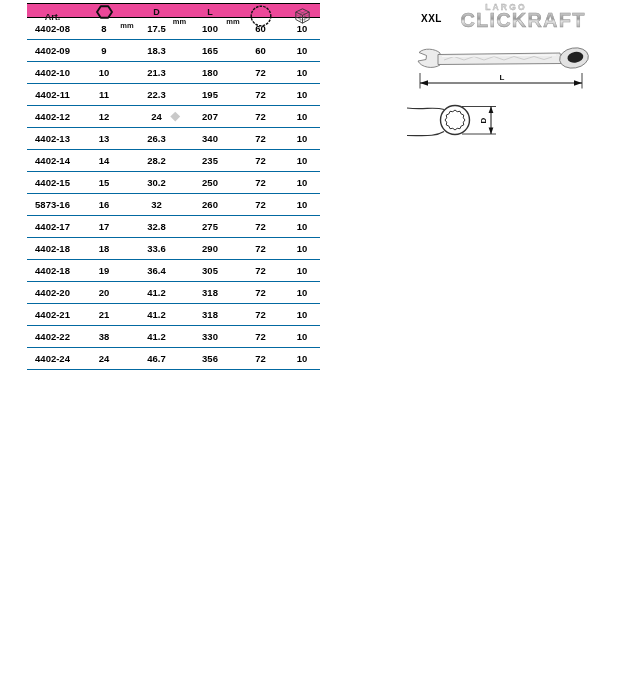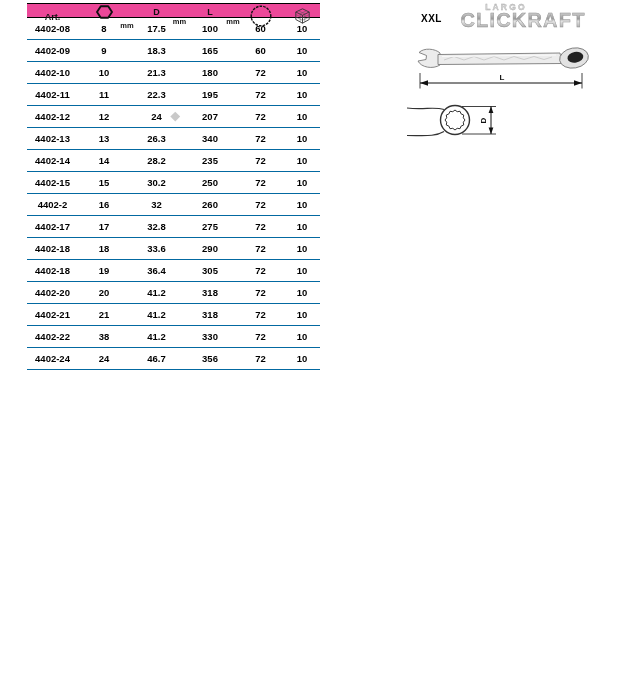--- a/index.html
+++ b/index.html
@@ -175,21 +175,21 @@
     <div class="cell">
       <span>30.2</span>
       
     </div>
     <div class="cell">250</div>
     <div class="cell">72</div>
     <div class="cell">10</div>
   </div>
 
   <div class="trow">
-    <div class="cell">4402-2</div>
+    <div class="cell">5873-16</div>
     <div class="cell">16</div>
     <div class="cell">
       <span>32</span>
       
     </div>
     <div class="cell">260</div>
     <div class="cell">72</div>
     <div class="cell">10</div>
   </div>
 

